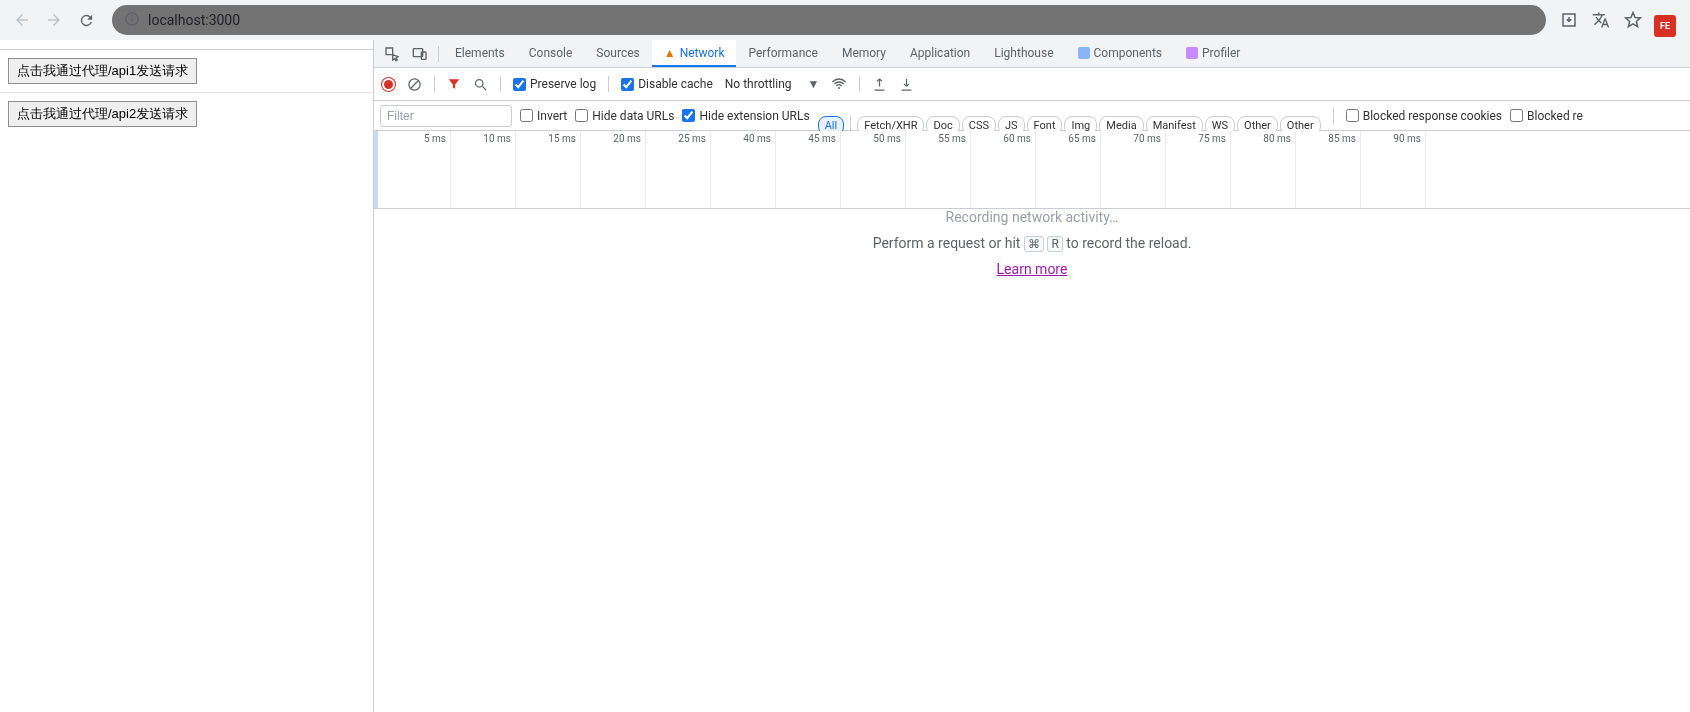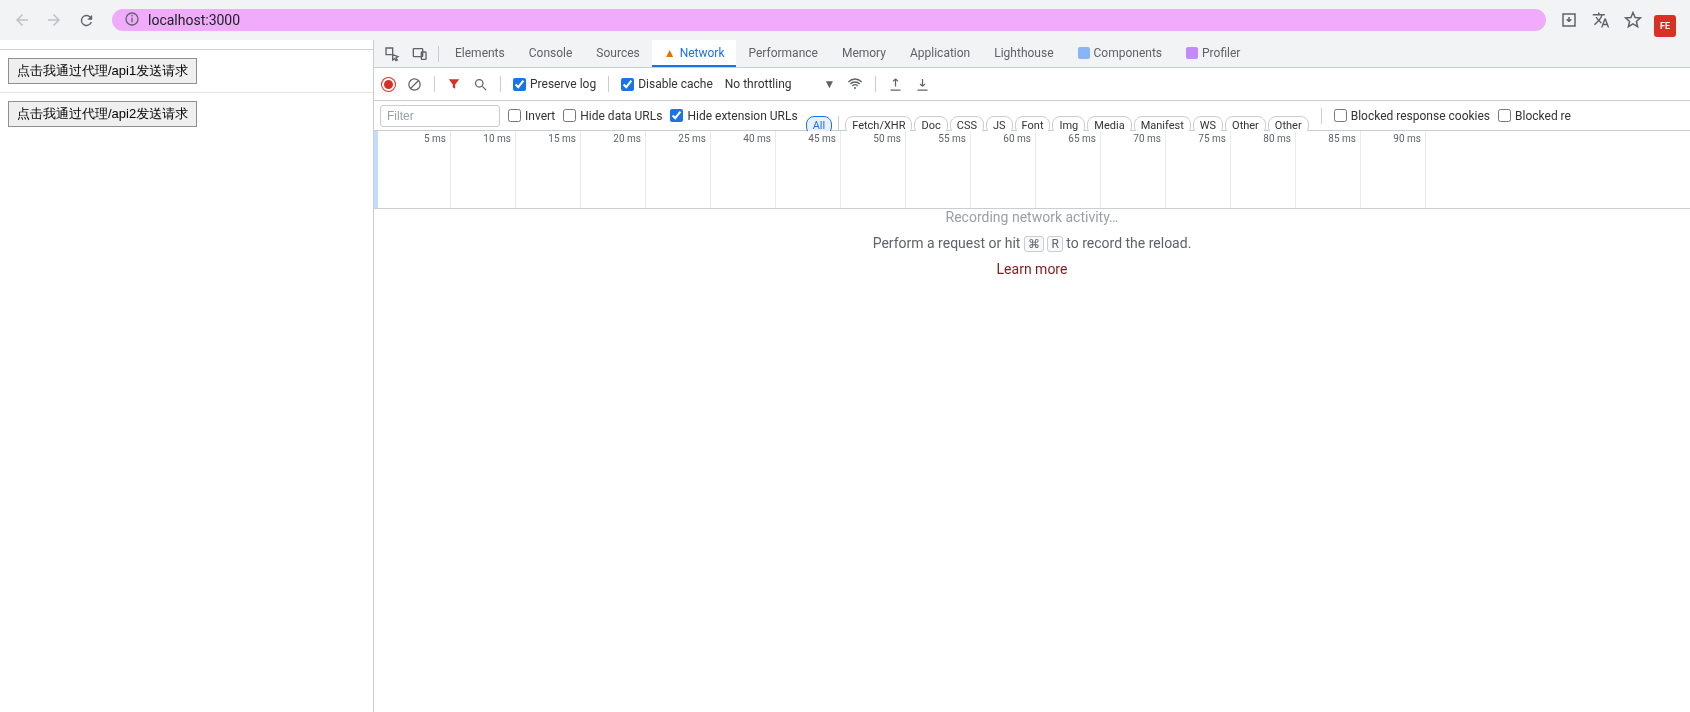--- a/index.html
+++ b/index.html
@@ -2,21 +2,21 @@
 <html><head>
 <meta charset="utf-8">
 <style>
   * { box-sizing: border-box; margin: 0; padding: 0; }
   body { font-family: -apple-system, "Segoe UI", Roboto, Arial, sans-serif; font-size: 12px; color: #333; background: #fff; width: 1690px; height: 712px; overflow: hidden; }
 
   
   .browser-bar { height: 40px; background: #f1f3f4; display: flex; align-items: center; padding: 0 8px; gap: 4px; }
   .nav-btn { width: 28px; height: 28px; display: flex; align-items: center; justify-content: center; color: #5f6368; cursor: pointer; border-radius: 14px; }
   .nav-btn.disabled { color: #bdc1c6; }
-  .addr-bar { flex: 1; margin: 16px 8px; height: 22px; background: #f0abfc; border-radius: 15px; display: flex; align-items: center; padding: 0 12px; gap: 8px; color: #202124; font-size: 14px; }
+  .addr-bar { flex: 1; margin: 16px 8px; height: 30px; background: #737373; border-radius: 15px; display: flex; align-items: center; padding: 0 12px; gap: 8px; color: #202124; font-size: 14px; }
   .addr-info-icon { color: #5f6368; }
   .bar-icons { display: flex; align-items: center; gap: 10px; padding-right: 6px; }
   .bar-icon { width: 22px; height: 22px; display: flex; align-items: center; justify-content: center; color: #5f6368; }
   .ext-icon { width: 22px; height: 22px; background: #d93025; border-radius: 3px; color: #fff; font-size: 9px; display:flex; align-items:center; justify-content:center; font-weight:bold;margin-top:12px;}
   
   
   .main { display: flex; height: calc(712px - 40px); }
   .page-side { width: 374px; border-right: 1px solid #cacdd1; background:#fff; position:relative;}
   .page-side .top-sep { height:10px; border-bottom:1px solid #d0d0d0;}
   .page-side .row1 { padding:8px; border-bottom:1px solid #e5e5e5;}
@@ -30,42 +30,42 @@
   .dt-tab.active { color:#1a73e8; border-bottom-color:#1a73e8; background:#fff;}
   .dt-tab .warn { color:#e37400;}
   .tab-ext-ic { width:12px; height:12px; border-radius:2px; }
 
   .dt-toolbar { height:30px; border-bottom:1px solid #cacdd1; display:flex; align-items:center; padding:16px 8px; gap:12px; background:#fff;}
   .rec-dot { width:13px; height:13px; border-radius:50%; background:#d93025; border:2px solid #fff; box-shadow:0 0 0 1px #d93025; cursor:pointer;}
   .tb-ic { color:#5f6368; cursor:pointer; display:flex; align-items:center;}
   .tb-ic.red { color:#d93025;}
   .tb-sep { width:1px; height:16px; background:#cacdd1;}
   .tb-label { display:flex; align-items:center; gap:4px; color:#333;}
-  .tb-select { display:flex; align-items:center; gap:32px; color:#333;}
+  .tb-select { display:flex; align-items:center; gap:16px; color:#333;}
   .tb-chk { width:13px; height:13px;}
   .arrow-down { color:#5f6368;}
 
   .dt-filterbar { height:30px; border-bottom:1px solid #cacdd1; display:flex; align-items:center; padding:0 6px; gap:8px; background:#fff;}
-  .filter-input { width:120px; height:22px; border:1px solid #cacdd1; border-radius:3px; padding:0 6px; font-size:12px; color:#333; background:#fff;}
+  .filter-input { width:132px; height:22px; border:1px solid #cacdd1; border-radius:3px; padding:0 6px; font-size:12px; color:#333; background:#fff;}
   .filter-input::placeholder { color:#9aa0a6;}
   .chip-group { display:flex; gap:2px;margin-top:20px;}
   .chip { font-size:11px; padding:2px 6px; border:1px solid #cacdd1; border-radius:8px; background:#fff; color:#333; cursor:pointer;}
   .chip.sel { background:#e8f0fe; border-color:#1a73e8; color:#1a73e8;}
   .chip-sep{width:1px; height:16px; background:#cacdd1; margin:0 4px;}
   
   .timeline { height:78px; border-bottom:1px solid #cacdd1; position:relative; background:#fff;padding-left:28px;}
   .tl-ticks { display:flex; position:absolute; top:0; left:0; right:0; height:100%;}
   .tl-col { flex:0 0 65px; border-right:1px solid #e8eaed; font-size:10px; color:#5f6368; padding-top:2px; text-align:right; padding-right:4px;}
   .tl-col:first-child { flex:0 0 12px; border-right:none;}
   .tl-start { position:absolute; left:0; top:0; bottom:0; width:4px; background:#1a73e8; opacity:.25; border-right:1px solid #1a73e8;}
   
   .empty { flex:1; display:flex; flex-direction:column; align-items:center; gap:10px; color:#9aa0a6; font-size:14px;}
   .empty .line1{ color:#9aa0a6;}
   .empty .line2{ color:#5f6368;}
-  .empty a { color:#7f1d1d; cursor:pointer;}
+  .empty a { color:#a21caf; text-decoration:underline; cursor:pointer;}
   kbd { font-family:inherit; border:1px solid #cacdd1; border-radius:3px; padding:0 3px; font-size:12px; background:#f8f9fa;}
 
   input[type=checkbox]{ accent-color:#1a73e8;}
 </style>
 </head>
 <body>
 
 <div class="browser-bar">
   <div class="nav-btn disabled">
     <svg width="18" height="18" viewBox="0 0 24 24">

